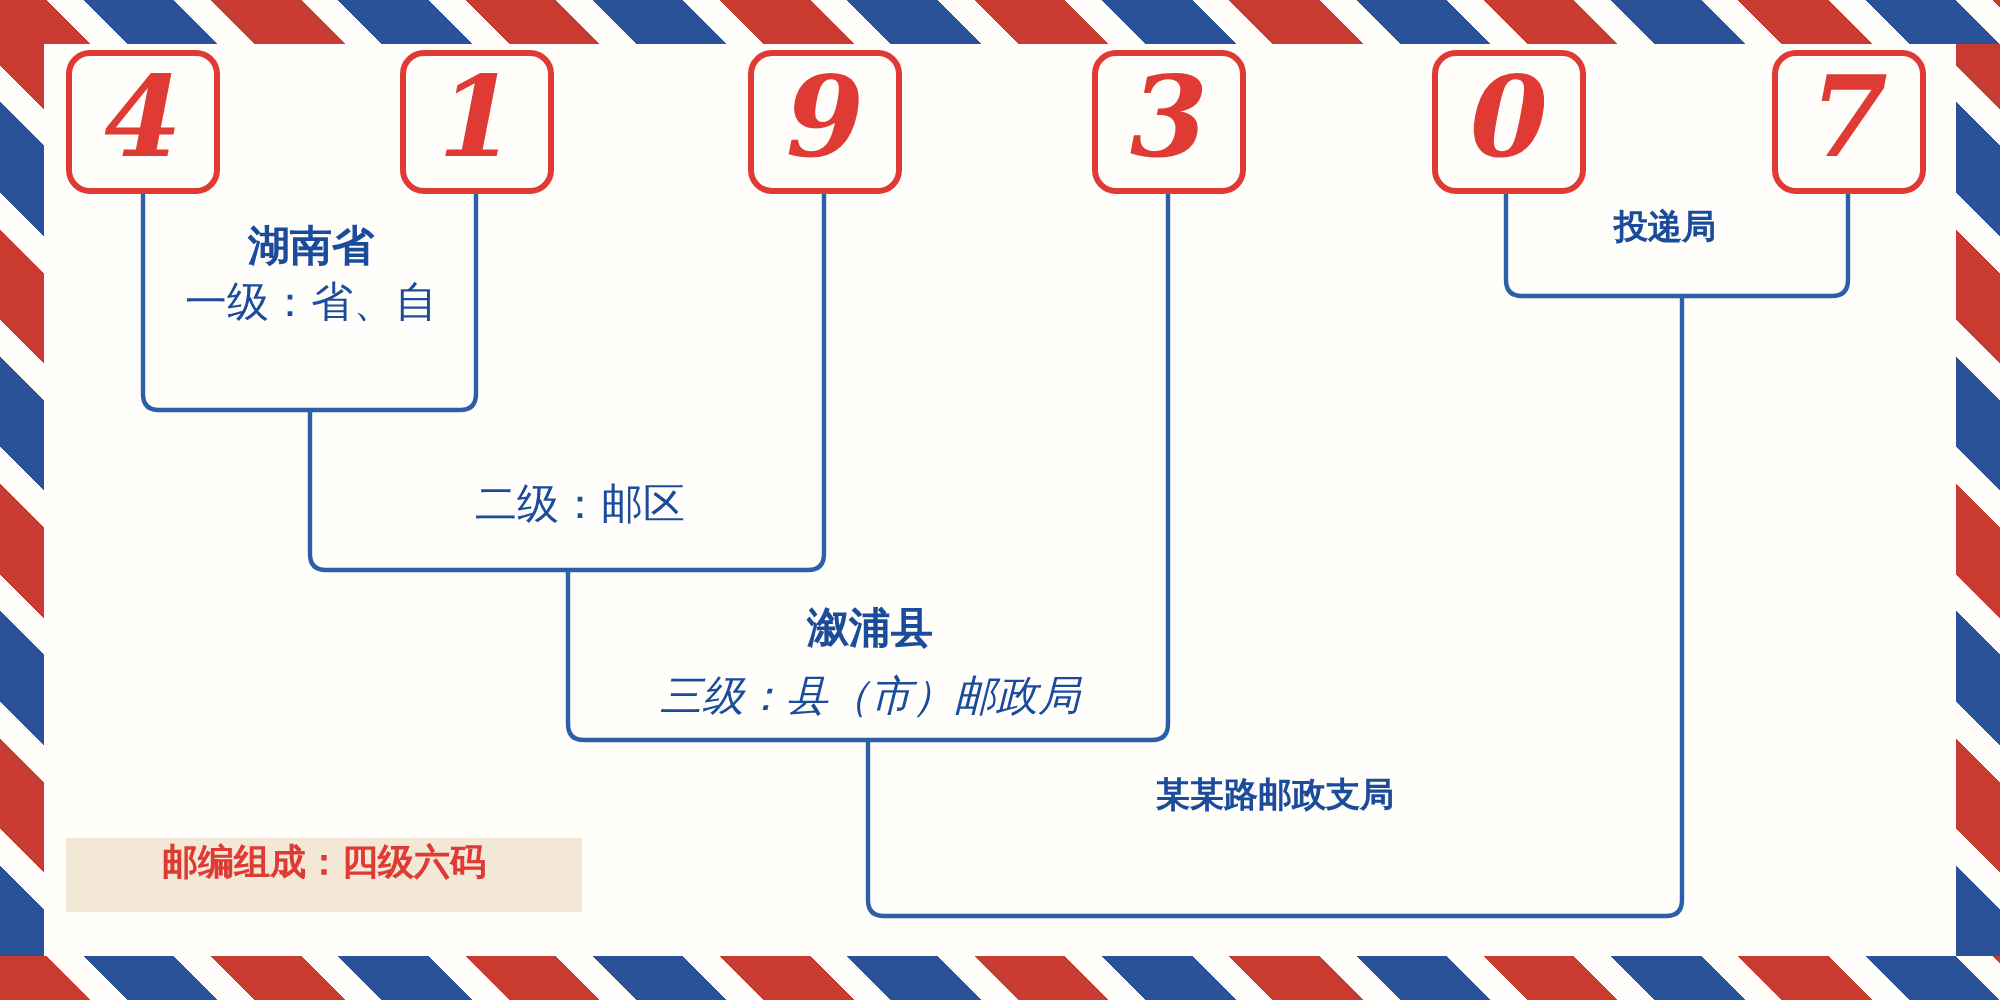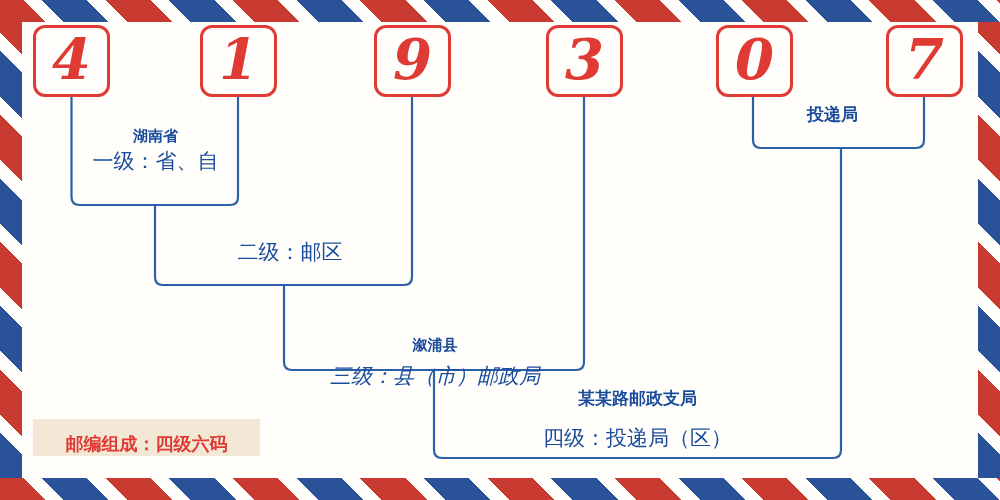--- a/index.html
+++ b/index.html
@@ -41,31 +41,31 @@
   }
   .digit {
     font-family: "DejaVu Serif", "Liberation Serif", serif;
     font-style: italic; font-weight: bold;
     font-size: 56px; line-height: 1; color: var(--digit-red, #df3a34);
     transform: translateY(-2px);
   }
 
   
   .lbl { position: absolute; text-align: center; z-index: 2; }
-  .place { font-weight: bold; color: var(--text-blue, #1b4c9c); font-size: 15px; line-height: 1.25; margin-top: 17px; }
+  .place { font-weight: bold; color: var(--text-blue, #1b4c9c); font-size: 21px; line-height: 1.25; }
   .place-sm { font-weight: bold; color: var(--text-blue, #1b4c9c); font-size: 17px; line-height: 1.25; }
   .desc { color: var(--text-blue, #1b4c9c); font-size: 21px; line-height: 1.5; }
   .mt6 { margin-top: 6px; font-style: italic; }
   .mt14 { margin-top: 14px; }
 
   
   .note {
-    position: absolute; left: 33px; top: 419px; width: 227px; height: 37px;
+    position: absolute; left: 33px; top: 419px; width: 258px; height: 37px;
     background: var(--note-bg, #f2e8d5);
-    display: flex; align-items: flex-end; justify-content: center;
+    display: flex; align-items: flex-start; justify-content: center;
     color: var(--digit-red, #d23a34); font-weight: bold; font-size: 18px; z-index: 2;
   }
 </style>
 </head>
 <body>
 
 <div id="stage">
 
   <div class="band band-top"></div>
   <div class="band band-bottom"></div>
@@ -101,28 +101,27 @@
 
   <div class="lbl" style="left:83px; top:110px; width:145px;">
     <div class="place">湖南省</div>
     <div class="desc">一级：省、自</div>
   </div>
 
   <div class="lbl" style="left:165px; top:237px; width:250px;">
     <div class="desc">二级：邮区</div>
   </div>
 
-  <div class="lbl" style="left:300px; top:319px; width:270px;">
+  <div class="lbl" style="left:300px; top:301px; width:270px;">
     <div class="place">溆浦县</div>
     <div class="desc mt6">三级：县（市）邮政局</div>
   </div>
 
   <div class="lbl" style="left:525px; top:388px; width:225px;">
     <div class="place-sm">某某路邮政支局</div>
-    <div class="desc mt14">四级：投递局（区）</div>
   </div>
 
   <div class="lbl" style="left:780px; top:104px; width:105px;">
     <div class="place-sm">投递局</div>
   </div>
 
   <div class="note">
     <span>邮编组成：四级六码</span>
   </div>
 

